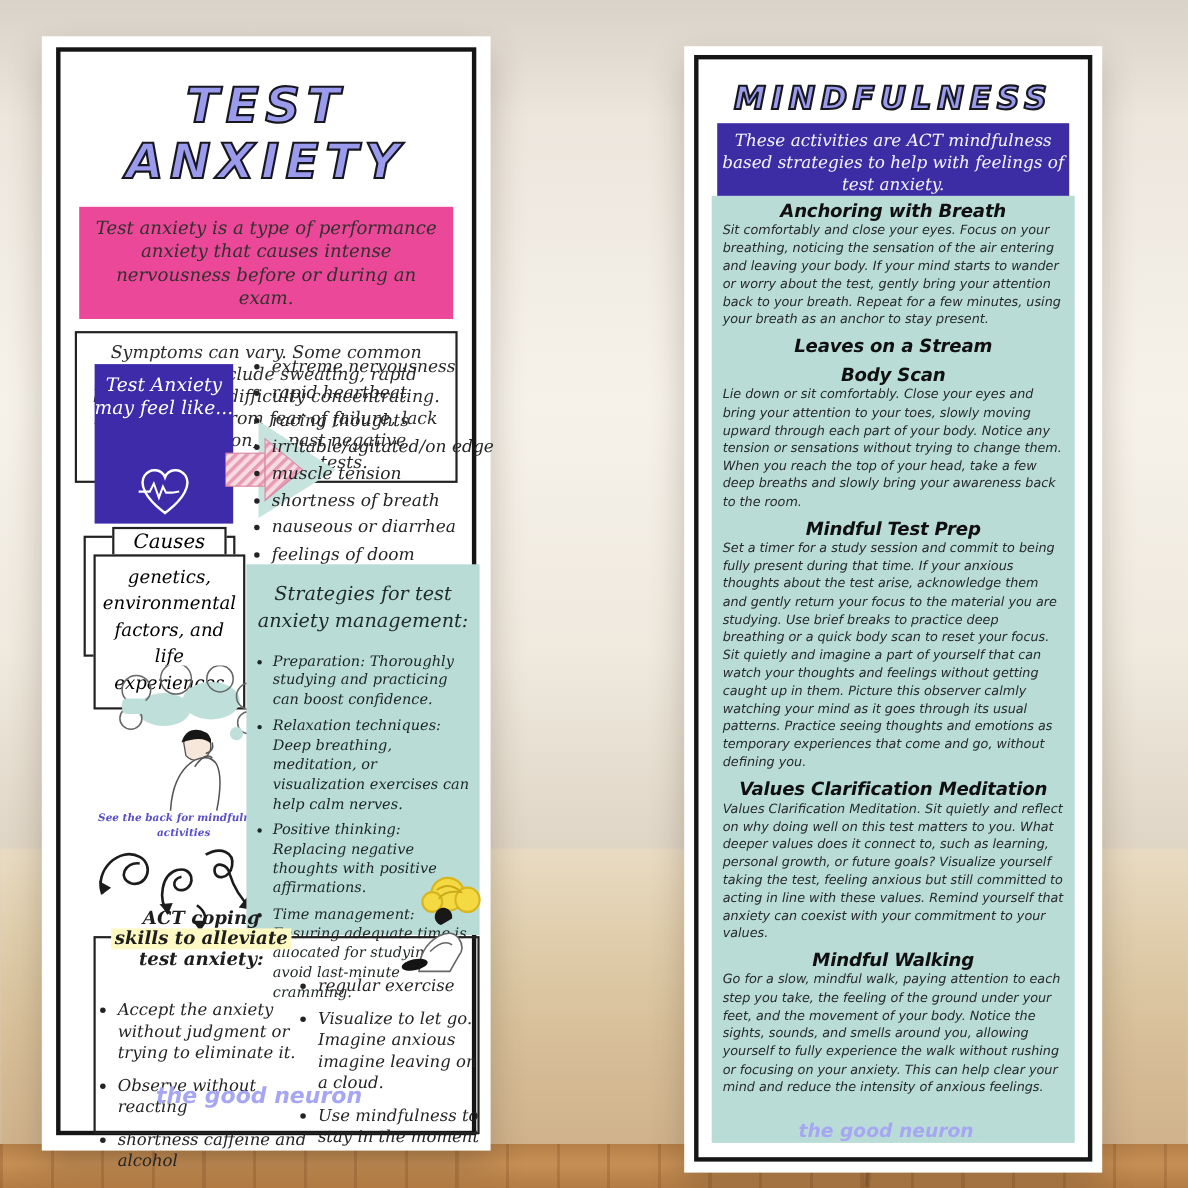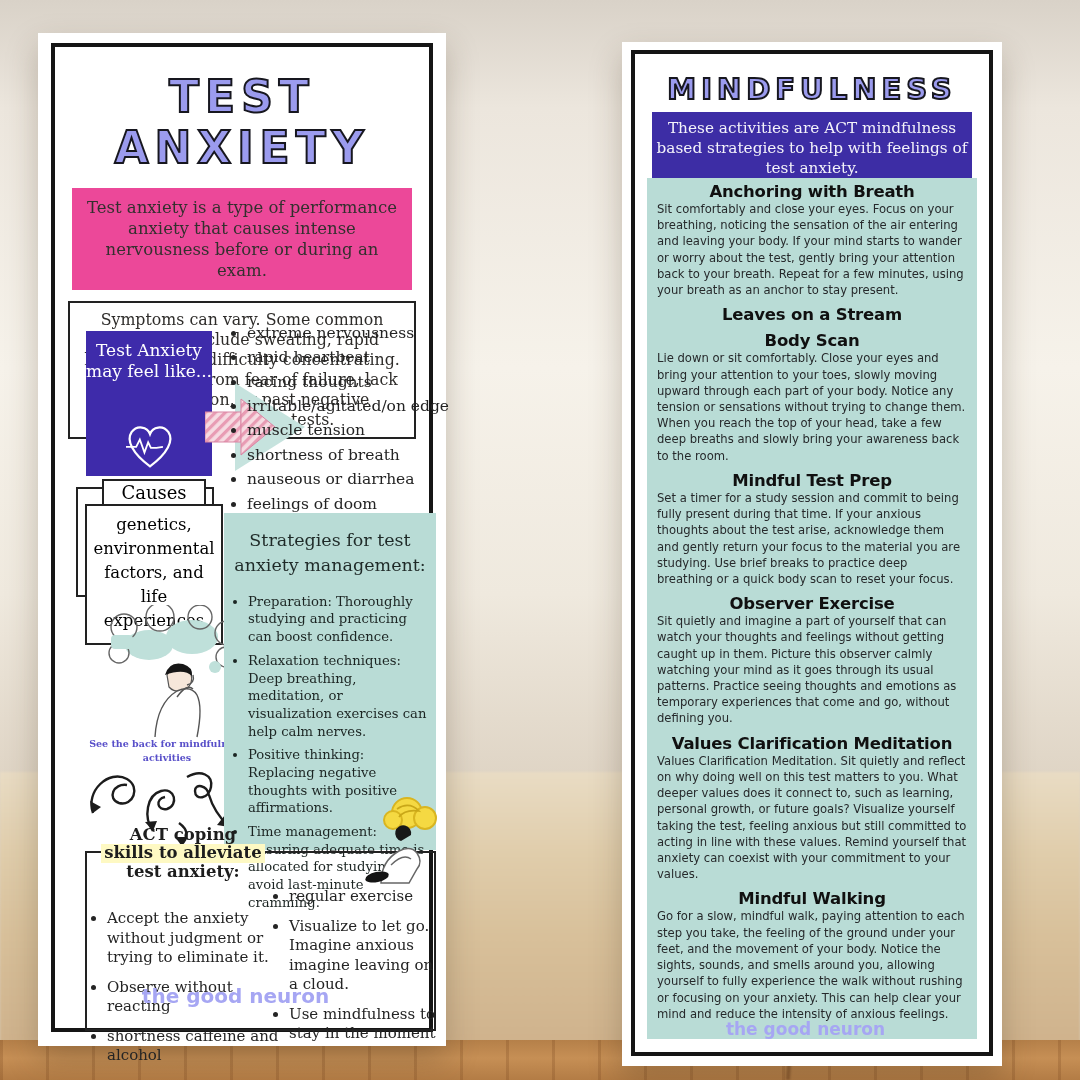--- a/index.html
+++ b/index.html
@@ -1,18 +1,18 @@
 <!DOCTYPE html>
 <html><head>
 <meta charset="utf-8">
 <style>
   html,body{margin:0;padding:0;background:#fff;}
   .stage{position:relative;width:1080px;height:1080px;overflow:hidden;
     font-family:"DejaVu Serif", serif;
-    background:linear-gradient(180deg,#d9d2c8 0%,#ece6dd 10%,#f6f2ea 34%,#efe9de 55%,#ddd2c2 74%,#d4c6b2 100%);}
+    background:linear-gradient(180deg,#d9d2c8 0%,#ece6dd 10%,#f6f2ea 34%,#efe9de 55%,#ddd2c2 74%,#d4c6b2 100%);font-style:italic;}
   
   .table-top{position:absolute;left:0;top:772px;width:1080px;height:276px;
     background:linear-gradient(180deg,#e9dcc4 0%,#e0cdab 30%,#d8c09a 60%,#cfB28c 100%);
     filter:blur(1px);}
   .table-streak{position:absolute;left:120px;top:772px;width:90px;height:276px;
     background:linear-gradient(180deg,rgba(255,255,255,.75),rgba(255,255,255,.15));filter:blur(6px);}
   .table-edge{position:absolute;left:0;top:1040px;width:1080px;height:40px;
     background:
       repeating-linear-gradient(90deg,rgba(120,70,30,.25) 0 3px,rgba(255,255,255,0) 3px 46px),
       linear-gradient(180deg,#b58049 0%,#c68f55 45%,#b37c45 100%);}
@@ -237,21 +237,20 @@
             </div>
             <div class="mf-section">
               <div class="mf-heading">Body Scan</div>
               <div class="mf-body">Lie down or sit comfortably. Close your eyes and bring your attention to your toes, slowly moving upward through each part of your body. Notice any tension or sensations without trying to change them. When you reach the top of your head, take a few deep breaths and slowly bring your awareness back to the room.</div>
             </div>
             <div class="mf-section">
               <div class="mf-heading">Mindful Test Prep</div>
               <div class="mf-body">Set a timer for a study session and commit to being fully present during that time. If your anxious thoughts about the test arise, acknowledge them and gently return your focus to the material you are studying. Use brief breaks to practice deep breathing or a quick body scan to reset your focus.</div>
             </div>
             <div class="mf-section">
-              <div class="mf-heading">Observer Exercise</div>
               <div class="mf-body">Sit quietly and imagine a part of yourself that can watch your thoughts and feelings without getting caught up in them. Picture this observer calmly watching your mind as it goes through its usual patterns. Practice seeing thoughts and emotions as temporary experiences that come and go, without defining you.</div>
             </div>
             <div class="mf-section">
               <div class="mf-heading">Values Clarification Meditation</div>
               <div class="mf-body">Values Clarification Meditation. Sit quietly and reflect on why doing well on this test matters to you. What deeper values does it connect to, such as learning, personal growth, or future goals? Visualize yourself taking the test, feeling anxious but still committed to acting in line with these values. Remind yourself that anxiety can coexist with your commitment to your values.</div>
             </div>
             <div class="mf-section">
               <div class="mf-heading">Mindful Walking</div>
               <div class="mf-body">Go for a slow, mindful walk, paying attention to each step you take, the feeling of the ground under your feet, and the movement of your body. Notice the sights, sounds, and smells around you, allowing yourself to fully experience the walk without rushing or focusing on your anxiety. This can help clear your mind and reduce the intensity of anxious feelings.</div>
             </div>

